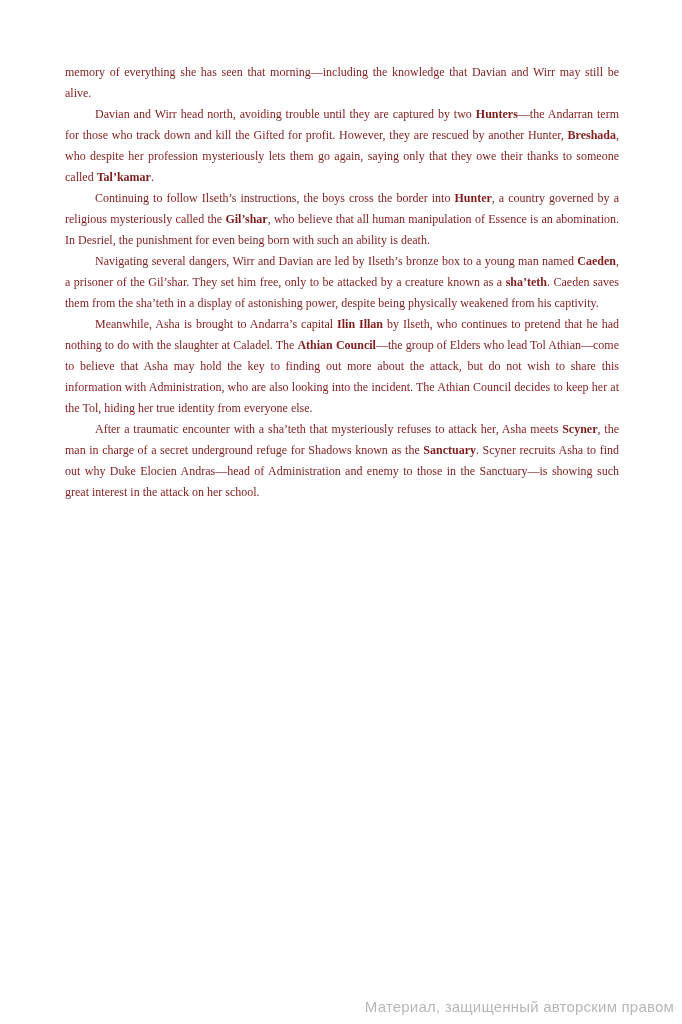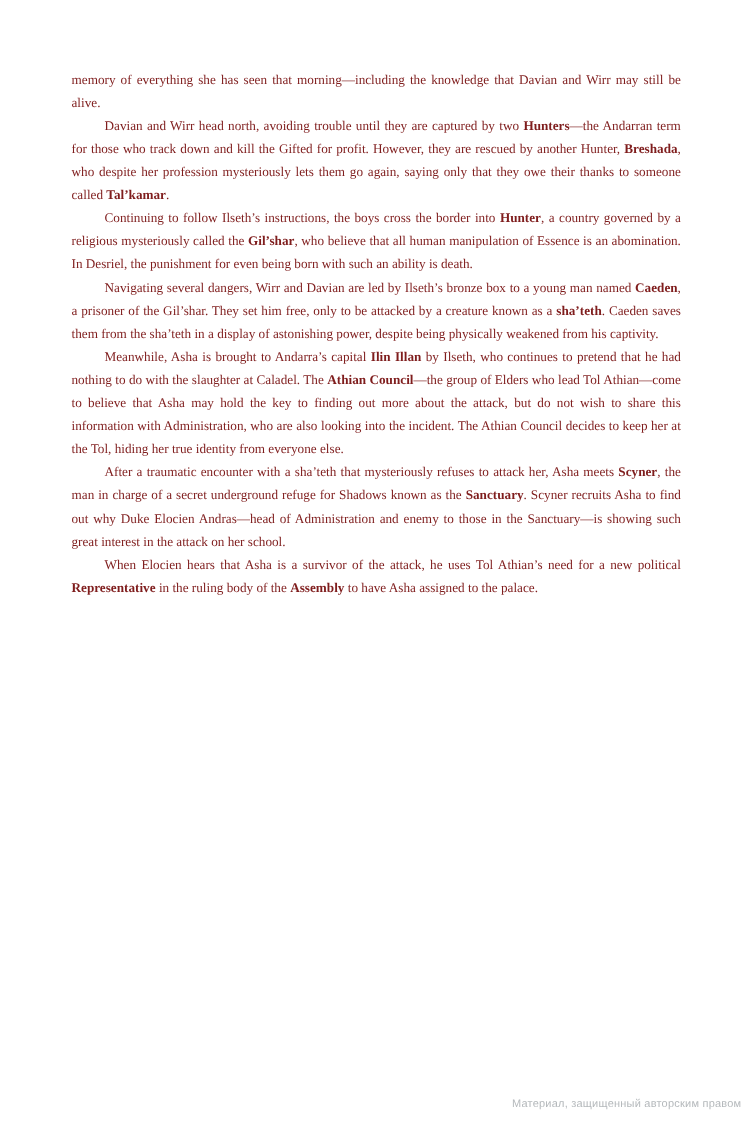--- a/index.html
+++ b/index.html
@@ -22,32 +22,31 @@
     text-align: justify;
   }
   .para { margin: 0; }
   .para.indent { text-indent: 30px; }
   .para b { font-weight: bold; font-family: Liberation Serif, serif; }
   .watermark {
     position: absolute;
     right: 8px;
     top: 998px;
     font-family: "Liberation Sans", sans-serif;
-    font-size: 10px;
+    font-size: 15px;
     color: #b4b8bb;
     letter-spacing: 0.2px;
   }
 </style>
 </head>
 <body>
 
 <div class="page">
   <div class="text-block">
       <p class="para"><span>memory of everything she has seen that morning—including the knowledge that Davian and Wirr may still be alive.</span></p>
       <p class="para indent"><span>Davian and Wirr head north, avoiding trouble until they are captured by two </span><b>Hunters</b><span>—the Andarran term for those who track down and kill the Gifted for profit. However, they are rescued by another Hunter, </span><b>Breshada</b><span>, who despite her profession mysteriously lets them go again, saying only that they owe their thanks to someone called </span><b>Tal’kamar</b><span>.</span></p>
       <p class="para indent"><span>Continuing to follow Ilseth’s instructions, the boys cross the border into </span><b>Hunter</b><span>, a country governed by a religious mysteriously called the </span><b>Gil’shar</b><span>, who believe that all human manipulation of Essence is an abomination. In Desriel, the punishment for even being born with such an ability is death.</span></p>
       <p class="para indent"><span>Navigating several dangers, Wirr and Davian are led by Ilseth’s bronze box to a young man named </span><b>Caeden</b><span>, a prisoner of the Gil’shar. They set him free, only to be attacked by a creature known as a </span><b>sha’teth</b><span>. Caeden saves them from the sha’teth in a display of astonishing power, despite being physically weakened from his captivity.</span></p>
       <p class="para indent"><span>Meanwhile, Asha is brought to Andarra’s capital </span><b>Ilin Illan</b><span> by Ilseth, who continues to pretend that he had nothing to do with the slaughter at Caladel. The </span><b>Athian Council</b><span>—the group of Elders who lead Tol Athian—come to believe that Asha may hold the key to finding out more about the attack, but do not wish to share this information with Administration, who are also looking into the incident. The Athian Council decides to keep her at the Tol, hiding her true identity from everyone else.</span></p>
       <p class="para indent"><span>After a traumatic encounter with a sha’teth that mysteriously refuses to attack her, Asha meets </span><b>Scyner</b><span>, the man in charge of a secret underground refuge for Shadows known as the </span><b>Sanctuary</b><span>. Scyner recruits Asha to find out why Duke Elocien Andras—head of Administration and enemy to those in the Sanctuary—is showing such great interest in the attack on her school.</span></p>
-      <p class="para indent"><span>When Elocien hears that Asha is a survivor of the attack, he uses Tol Athian’s need for a new political </span><b>Representative</b><span> in the ruling body of the </span><b>Assembly</b><span> to have Asha assigned to the palace.</span></p>
     </div>
   <div class="watermark">Материал, защищенный авторским правом</div>
 </div>
 
 </body></html>

